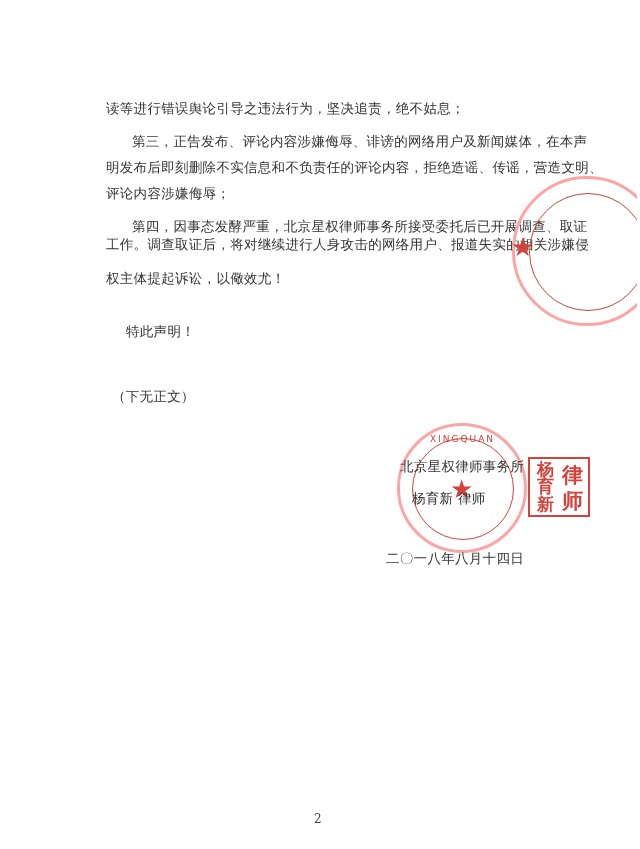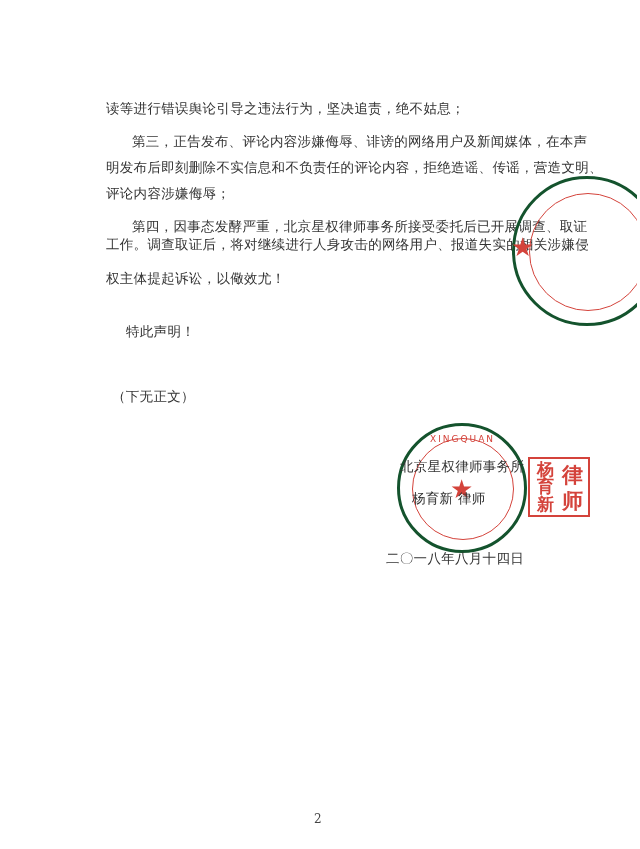--- a/index.html
+++ b/index.html
@@ -1,19 +1,19 @@
 <!DOCTYPE html>
 <html><head>
 <meta charset="utf-8">
 <style>
   html, body { margin:0; padding:0; background:#ffffff; }
   body { width:640px; height:849px; position:relative; overflow:hidden;
     font-family:"DejaVu Serif","Liberation Serif",serif; color:#333; }
   .line { position:absolute; font-size:13.5px; white-space:nowrap; letter-spacing:0.3px; }
-  .seal-round { position:absolute; border-radius:50%; border:3px solid #14532d; box-sizing:border-box; }
+  .seal-round { position:absolute; border-radius:50%; border:3px solid #fca5a5; box-sizing:border-box; }
   .seal-round .inner { position:absolute; border-radius:50%; border:1px solid #d4433b; }
   .seal-text { position:absolute; color:#d4433b; font-family:"DejaVu Sans","Liberation Sans",sans-serif; font-size:9px; letter-spacing:2px; }
   .star { position:absolute; color:#d4433b; font-size:26px; line-height:1; }
   .seal-square { position:absolute; border:2px solid #d4433b; box-sizing:border-box; color:#d4433b;
     display:grid; grid-template-columns:1fr 1fr; grid-template-rows:repeat(3,1fr); font-size:17px; font-weight:bold;
     text-align:center; line-height:1; padding:2px; }
   .seal-square .col { display:flex; flex-direction:column; justify-content:space-around; align-items:center; }
   .pagenum { position:absolute; left:314px; top:812px; font-size:12px; color:#444; }
 </style>
 </head>

